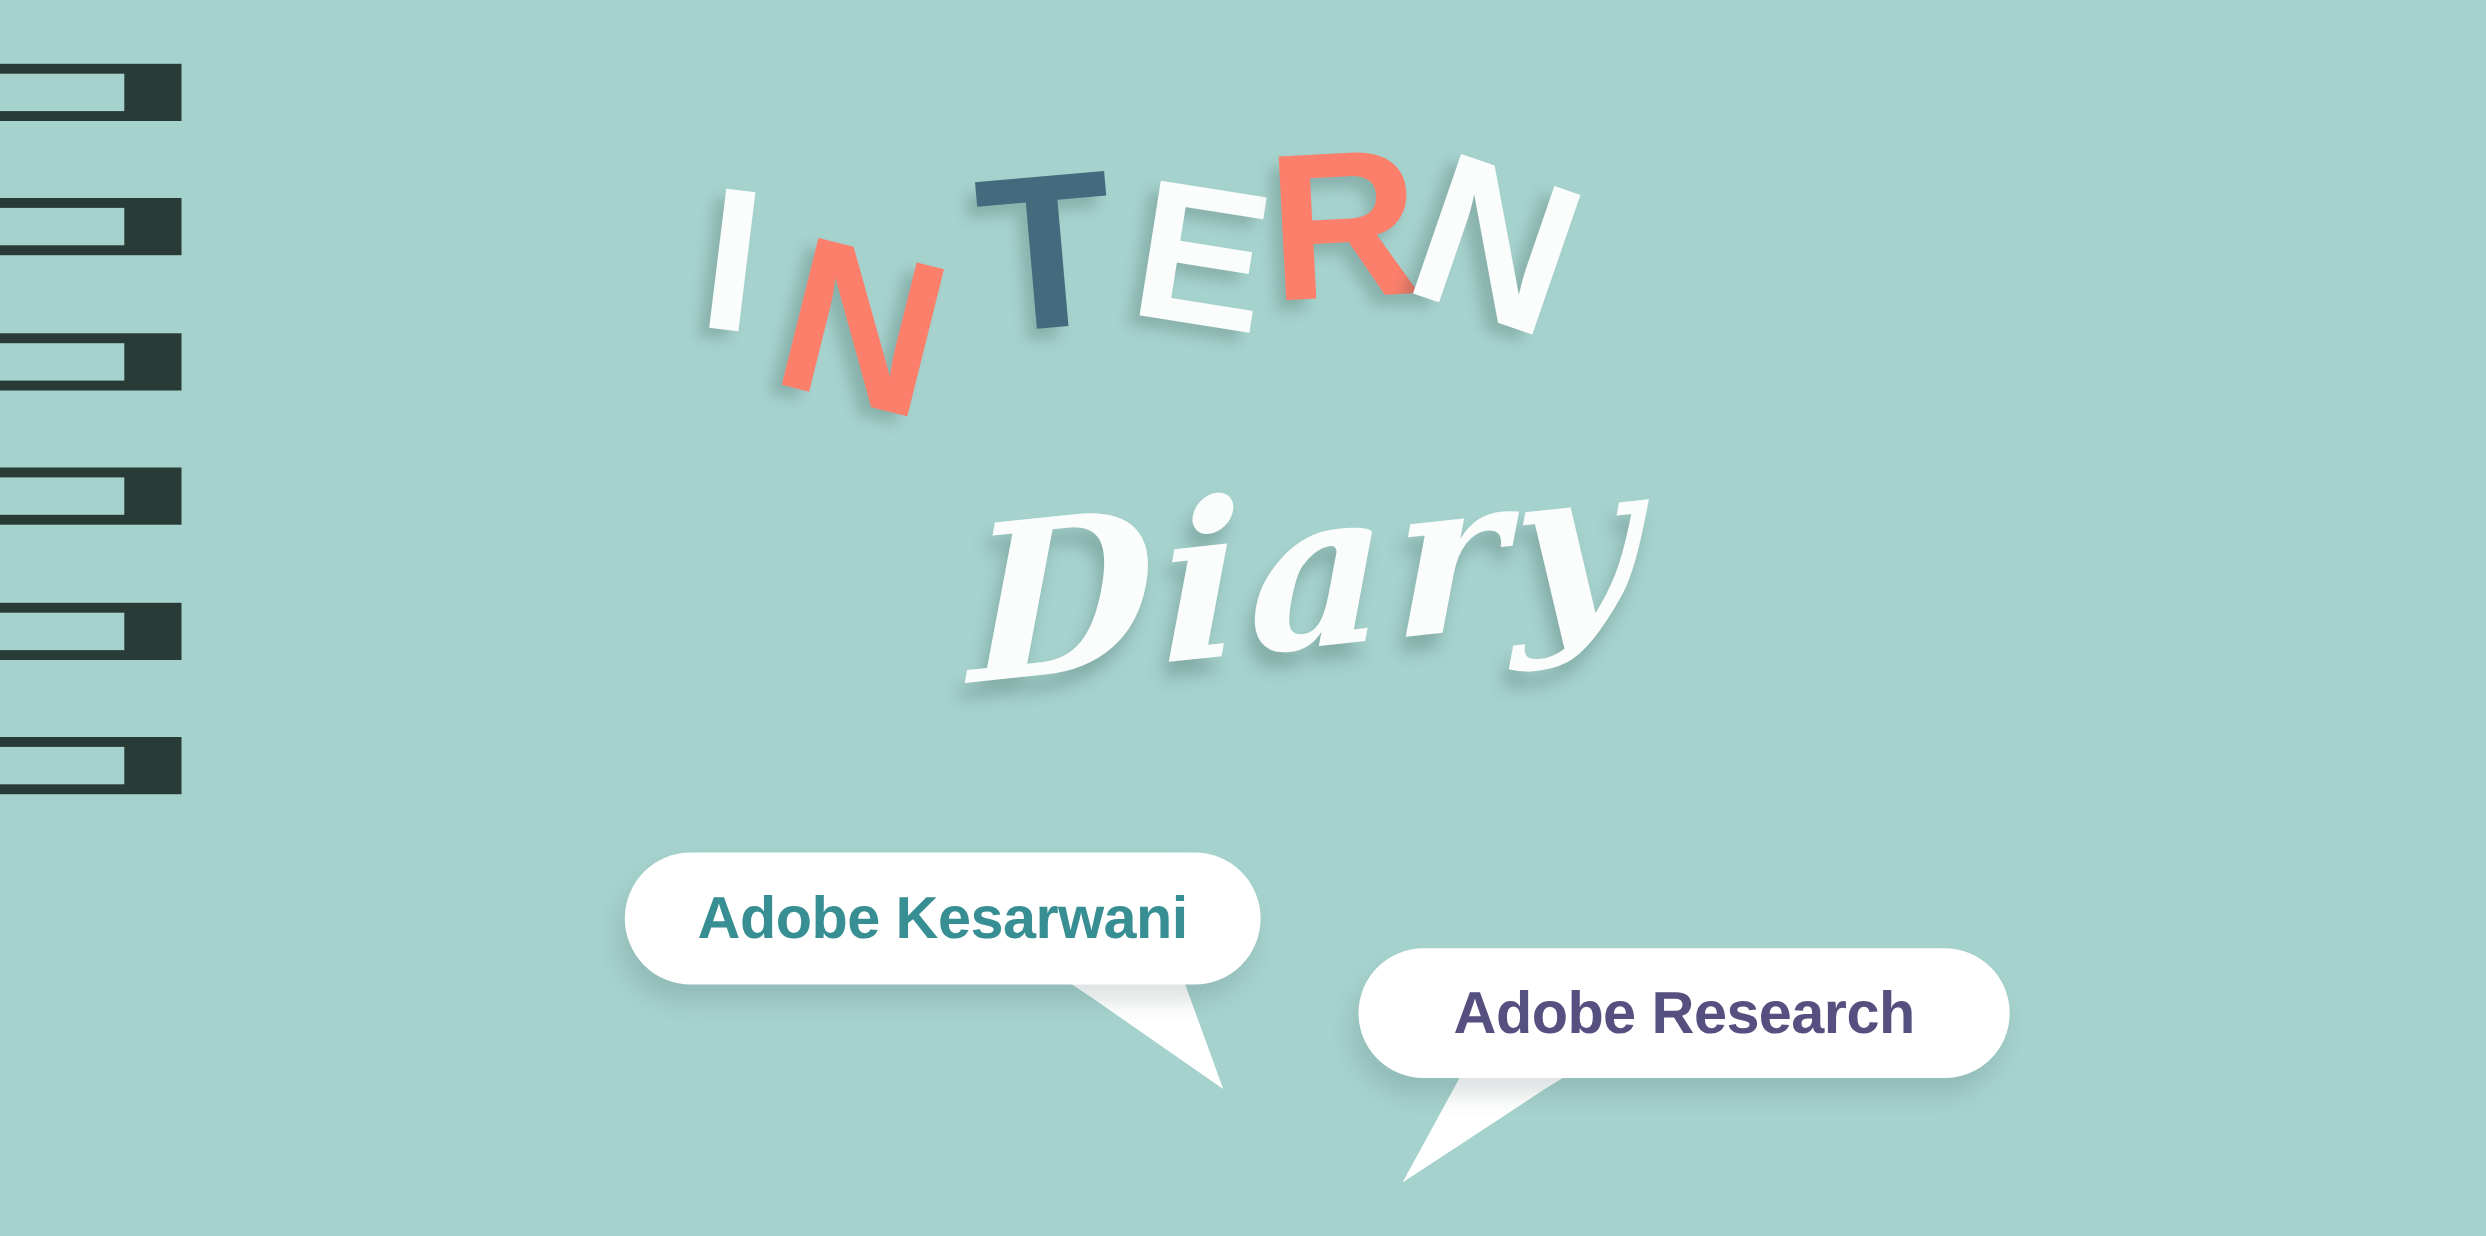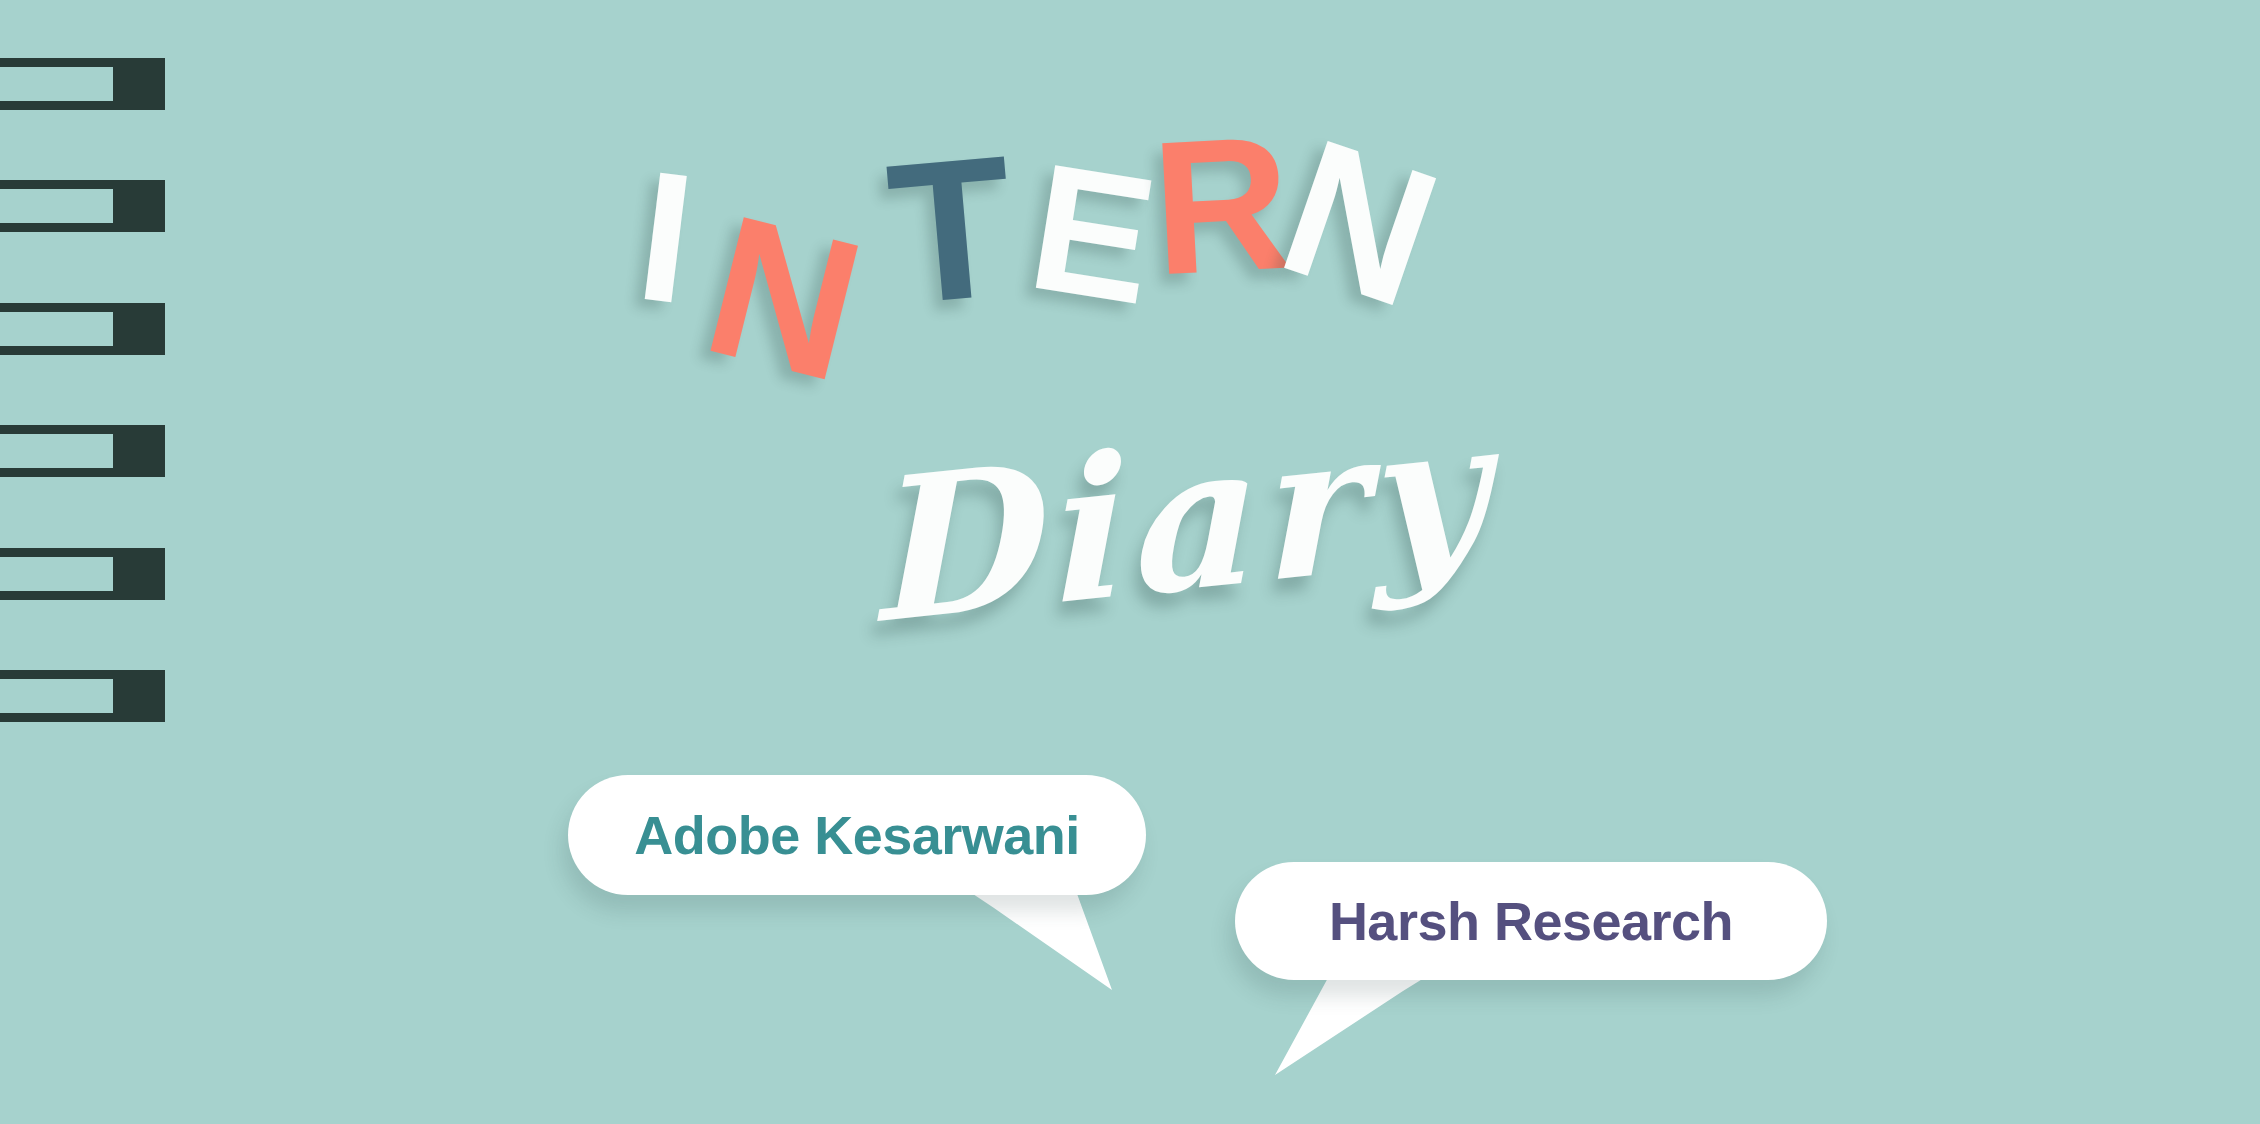--- a/index.html
+++ b/index.html
@@ -203,16 +203,16 @@
     <polygon points="0,0 120,0 160,110 42,28" fill="#ffffff"></polygon>
   </svg>
   <div class="bubble" id="bubble-name">
     <span class="bubble-label">Adobe Kesarwani</span>
   </div>
 
   <svg id="tail-org" viewBox="0 0 170 110">
     <polygon points="170,0 60,0 0,110 128,26" fill="#ffffff"></polygon>
   </svg>
   <div class="bubble" id="bubble-org">
-    <span class="bubble-label">Harsh Research</span>
+    <span class="bubble-label">Adobe Research</span>
   </div>
 
 </div>
 
 </body></html>

